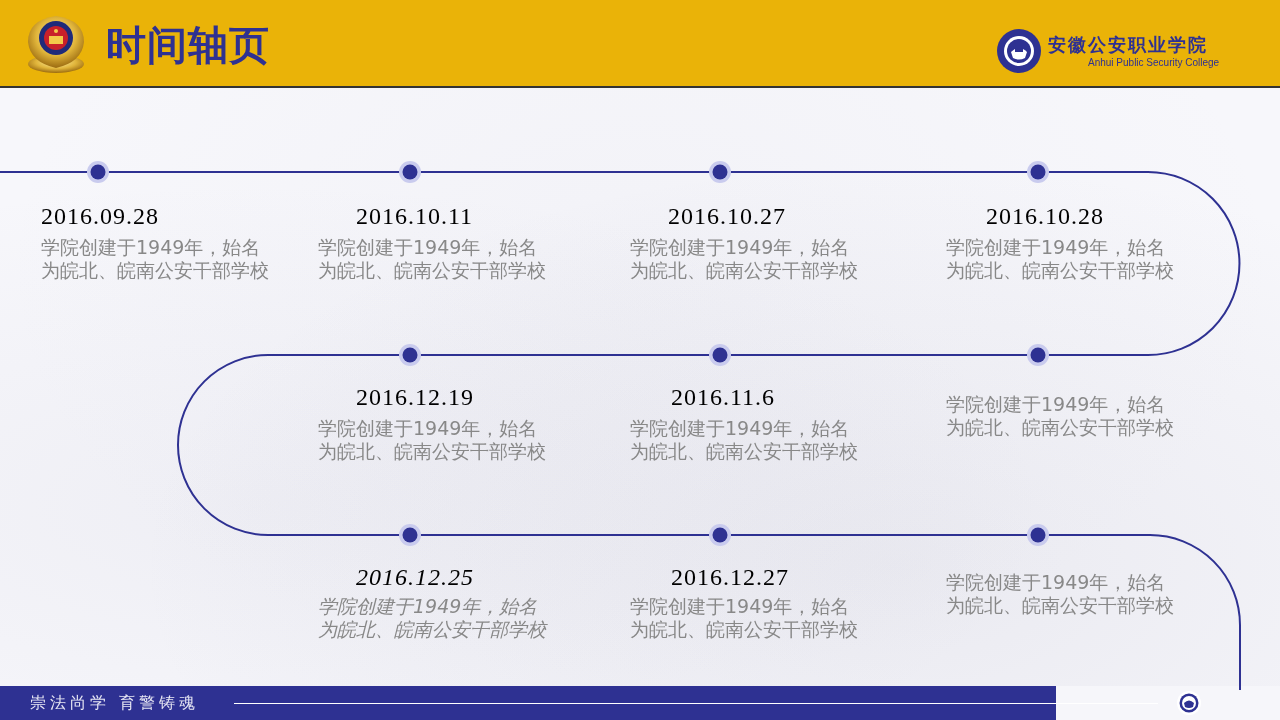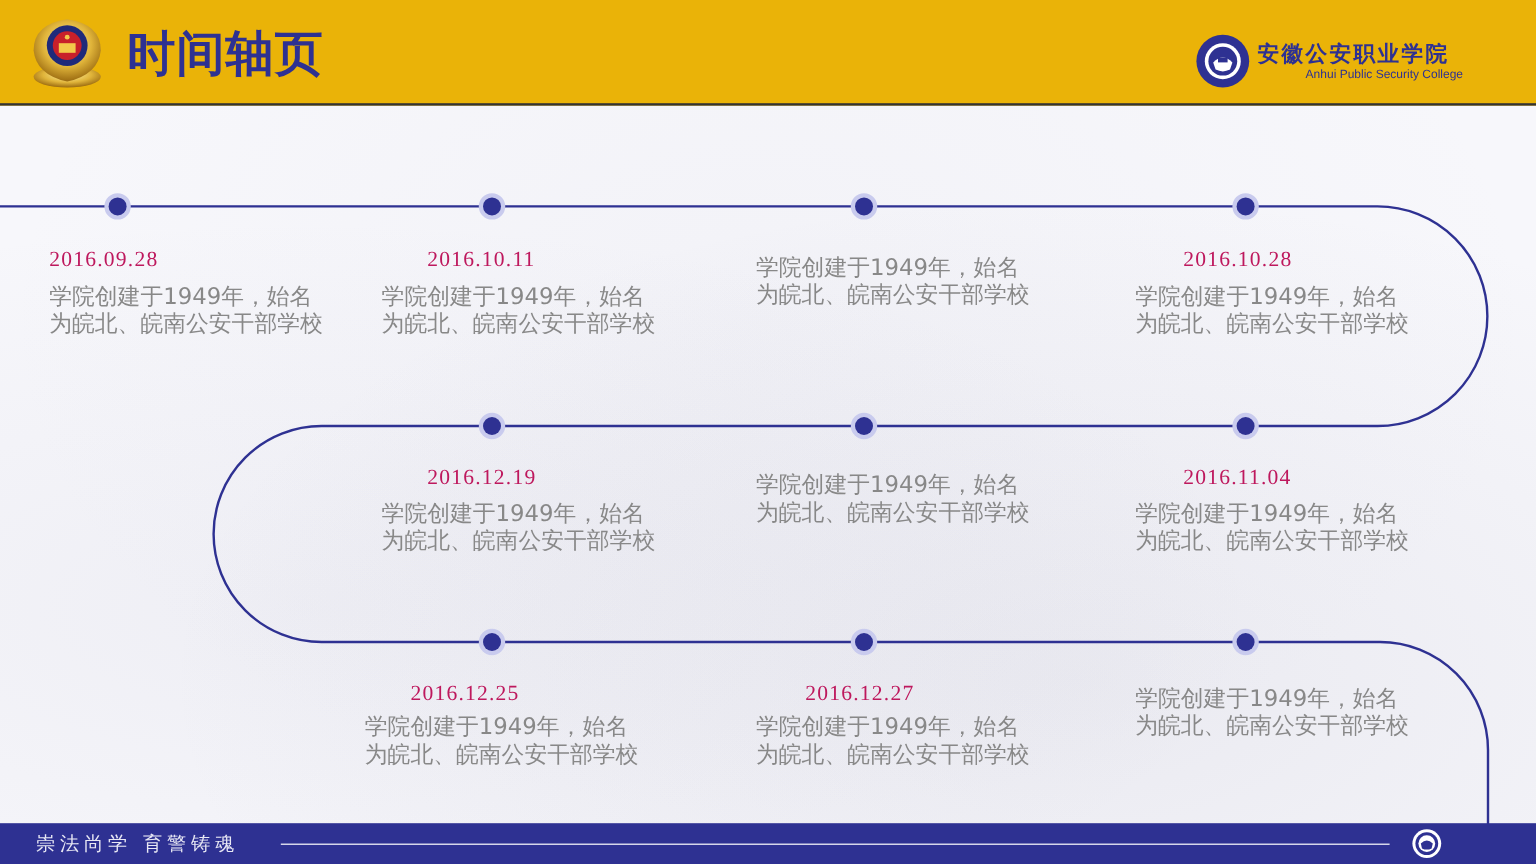--- a/index.html
+++ b/index.html
@@ -42,30 +42,30 @@
     position: absolute; left: 1088px; top: 57px;
     font-family: Liberation Sans, sans-serif;
     font-size: 10px; color: #2e3192;
   }
   .timeline-svg { position: absolute; left: 0; top: 0; width: 1280px; height: 720px; }
   .event {
     position: absolute; width: 240px;
   }
   .event-date {
     font-family: "Liberation Serif", "DejaVu Serif", serif;
-    font-size: 18px; color: #be185d; line-height: 24px;
+    font-size: 24px; color: #000000; line-height: 24px;
     white-space: nowrap; letter-spacing: 1px;
   }
   .event-desc {
     margin-top: 8px;
     font-size: 19px; color: #888; line-height: 23px;
     width: 230px;
   }
   .footer {
-    position: absolute; left: 0; top: 686px; width: 1280px; height: 34px;
+    position: absolute; left: 0; top: 686px; width: 1056px; height: 34px;
     background: #2e3192;
   }
   .slogan {
     position: absolute; left: 30px; top: 6px;
     font-size: 16px; color: #e8e8f4; letter-spacing: 4px; line-height: 22px;
     white-space: nowrap;
   }
   .footer-line {
     position: absolute; left: 234px; top: 17px; width: 924px; height: 1px; background: #ffffff;
   }
@@ -135,40 +135,41 @@
 
 <div class="event" style="left:41px; top:204px;">
   <div class="event-date">2016.09.28</div>
   <div class="event-desc">学院创建于1949年，始名为皖北、皖南公安干部学校</div>
 </div>
 <div class="event" style="left:318px; top:204px;">
   <div class="event-date" style="padding-left:38px;">2016.10.11</div>
   <div class="event-desc">学院创建于1949年，始名为皖北、皖南公安干部学校</div>
 </div>
 <div class="event" style="left:630px; top:204px;">
+  <div class="event-date" style="padding-left:38px;">2016.10.27</div>
   <div class="event-desc">学院创建于1949年，始名为皖北、皖南公安干部学校</div>
 </div>
 <div class="event" style="left:946px; top:204px;">
   <div class="event-date" style="padding-left:40px;">2016.10.28</div>
   <div class="event-desc">学院创建于1949年，始名为皖北、皖南公安干部学校</div>
 </div>
 
 <div class="event" style="left:318px; top:385px;">
   <div class="event-date" style="padding-left:38px;">2016.12.19</div>
   <div class="event-desc">学院创建于1949年，始名为皖北、皖南公安干部学校</div>
 </div>
 <div class="event" style="left:630px; top:385px;">
+  <div class="event-date" style="padding-left:41px;">2016.11.6</div>
   <div class="event-desc">学院创建于1949年，始名为皖北、皖南公安干部学校</div>
 </div>
 <div class="event" style="left:946px; top:385px;">
-  <div class="event-date" style="padding-left:40px;">2016.11.04</div>
   <div class="event-desc">学院创建于1949年，始名为皖北、皖南公安干部学校</div>
 </div>
 
-<div class="event" style="left:304px; top:565px;">
+<div class="event" style="left:318px; top:565px;font-style:italic;">
   <div class="event-date" style="padding-left:38px;">2016.12.25</div>
   <div class="event-desc" style="margin-top:6px;">学院创建于1949年，始名为皖北、皖南公安干部学校</div>
 </div>
 <div class="event" style="left:630px; top:565px;">
   <div class="event-date" style="padding-left:41px;">2016.12.27</div>
   <div class="event-desc" style="margin-top:6px;">学院创建于1949年，始名为皖北、皖南公安干部学校</div>
 </div>
 <div class="event" style="left:946px; top:565px;">
   <div class="event-desc" style="margin-top:6px;">学院创建于1949年，始名为皖北、皖南公安干部学校</div>
 </div>

